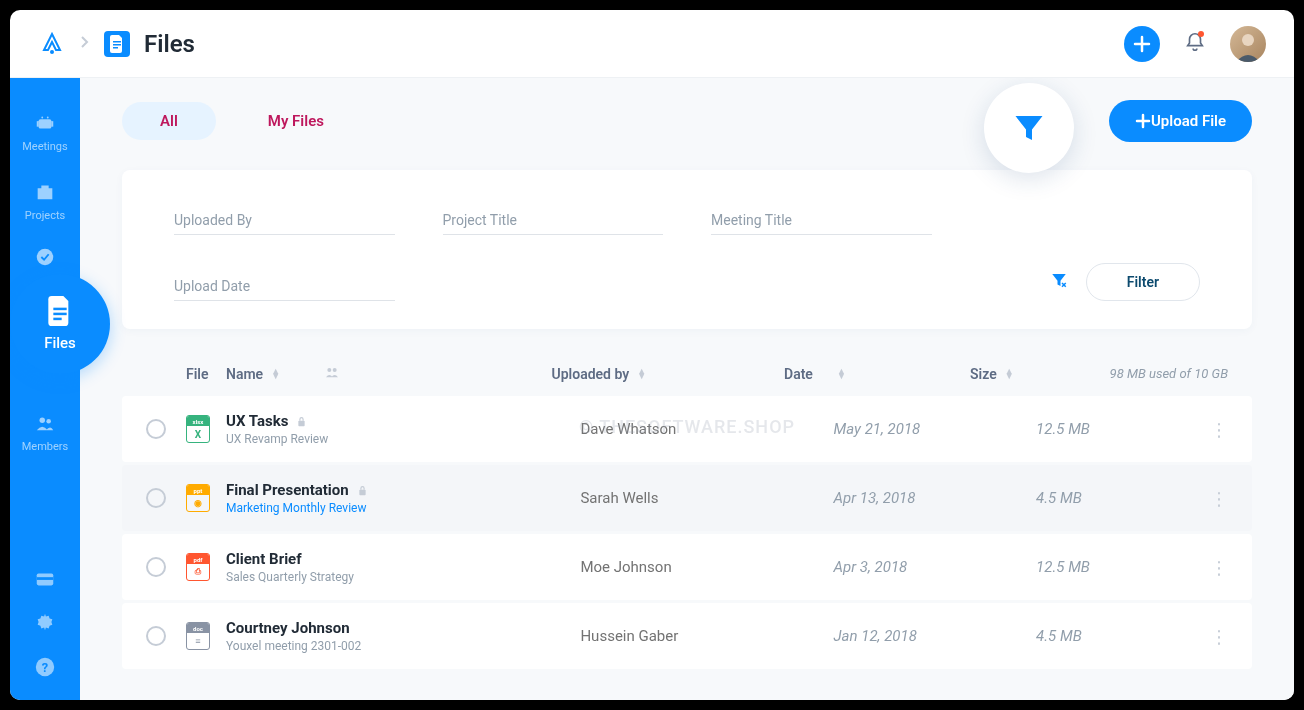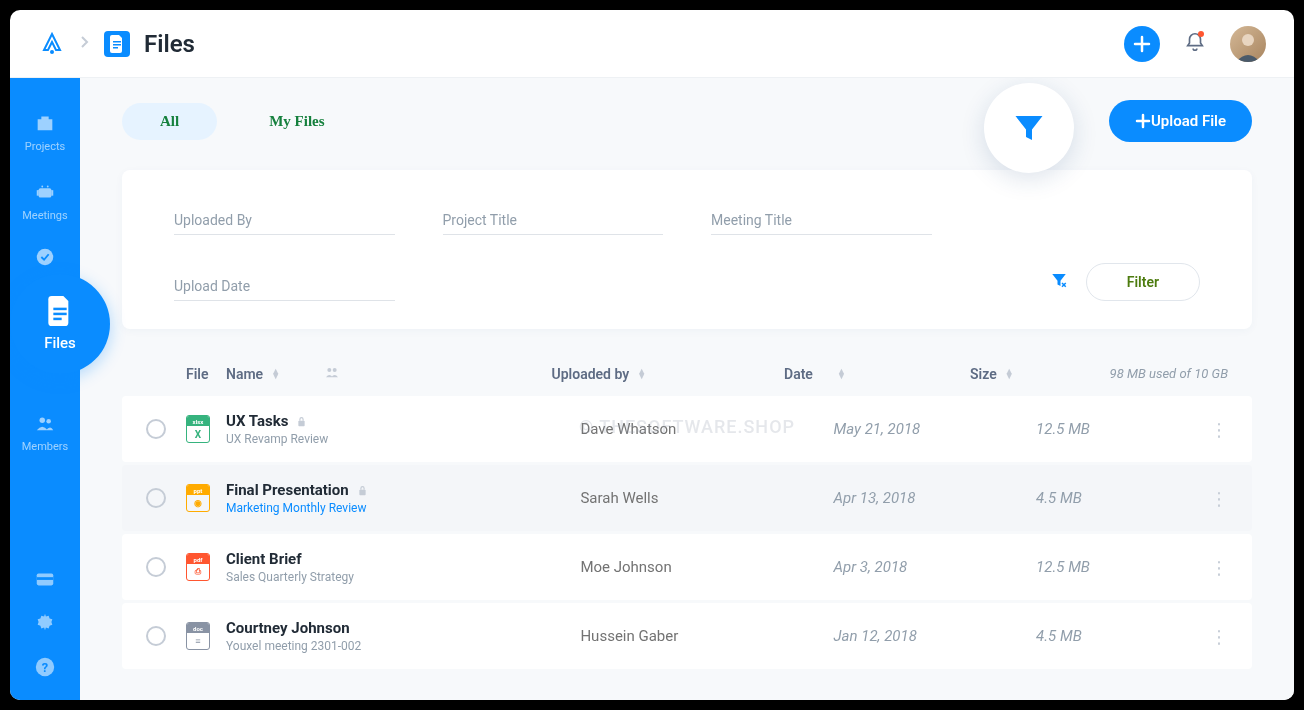--- a/index.html
+++ b/index.html
@@ -34,40 +34,40 @@
 .side-spacer { flex: 1; }
 .side-bottom { display: flex; flex-direction: column; align-items: center; gap: 22px; padding-bottom: 22px; color: rgba(255,255,255,0.55); }
 .side-bottom svg { width: 22px; height: 22px; fill: currentColor; cursor: pointer; }
 
 
 .main { flex: 1; background: #f7f9fb; padding: 22px 42px; overflow: auto; position: relative; }
 
 
 .tab-row { display: flex; align-items: center; gap: 16px; }
 .tabs { display: flex; align-items: center; gap: 14px; }
-.tab { padding: 10px 38px; border-radius: 22px; font-size: 15px; font-weight: 600; color: #15803d; cursor: pointer; font-family: Liberation Serif, serif; }
+.tab { padding: 10px 38px; border-radius: 22px; font-size: 15px; font-weight: 600; color: #be185d; cursor: pointer; }
 .tab.active { background: #e6f3ff; }
 .tab.inactive { background: transparent; }
 .tab-spacer { flex: 1; }
 .funnel-btn { width: 90px; height: 90px; border-radius: 50%; background: #fff; box-shadow: 0 6px 24px rgba(30,66,120,0.15); display: flex; align-items: center; justify-content: center; cursor: pointer; position: absolute; right: 220px; top: 5px; z-index: 10; }
 .funnel-btn svg { width: 36px; height: 36px; fill: #0a8cff; }
 .upload-btn { background: #0a8cff; color: #fff; border-radius: 22px; padding: 12px 26px; font-size: 15px; font-weight: 600; display: flex; align-items: center; cursor: pointer; }
 .upload-btn svg { width: 16px; height: 16px; fill: #fff; }
 
 
 .filter-panel { background: #fff; border-radius: 8px; margin-top: 28px; padding: 36px 52px 28px; box-shadow: 0 2px 8px rgba(30,66,120,0.04); }
 .filter-grid { display: grid; grid-template-columns: repeat(4, 1fr); gap: 48px 48px; }
 .filter-field { border: none; border-bottom: 1px solid #dfe3e8; padding: 6px 0; font-size: 14px; color: #212b36; outline: none; background: transparent; width: 100%; }
 .filter-field::placeholder { color: #919eab; }
 .filter-row2 { display: flex; align-items: flex-end; margin-top: 28px; gap: 48px; }
 .filter-row2 .filter-field-wrap { width: calc(25% - 36px); }
 .filter-actions { margin-left: auto; display: flex; align-items: center; gap: 18px; }
 .clear-filter { cursor: pointer; }
 .clear-filter svg { width: 18px; height: 18px; fill: #0a8cff; }
-.filter-btn { border: 1px solid #e1e6ec; background: #fff; color: #4d7c0f; border-radius: 22px; padding: 10px 40px; font-size: 14px; font-weight: 600; cursor: pointer; }
+.filter-btn { border: 1px solid #e1e6ec; background: #fff; color: #0c4a6e; border-radius: 22px; padding: 10px 40px; font-size: 14px; font-weight: 600; cursor: pointer; }
 
 
 .table { margin-top: 22px; }
 .thead { display: flex; align-items: center; padding: 14px 24px; font-size: 14px; color: #5e6c84; font-weight: 600; }
 .col-check { width: 40px; }
 .col-file { width: 40px; }
 .col-name { flex: 1.4; display: flex; align-items: center; gap: 8px; }
 .col-uploader { flex: 1; display: flex; align-items: center; gap: 8px; }
 .col-date { flex: 0.8; display: flex; align-items: center; gap: 24px; }
 .col-size { flex: 0.6; display: flex; align-items: center; gap: 8px; }
@@ -151,33 +151,33 @@
             </svg>
       </div>
     </div>
   </div>
 
   <div class="body">
 
     <div class="sidebar">
       <div class="side-item">
         <svg viewBox="0 0 24 24">
-              <path d="M4 8 h16 v12 h-16 z M8 8 v-3 h8 v3"></path>
-            </svg>
-        <span>Projects</span>
-      </div>
-      <div class="side-item">
-        <svg viewBox="0 0 24 24">
               <rect x="5" y="8" width="14" height="10" rx="2"></rect>
               <rect x="3" y="10" width="2" height="6"></rect>
               <rect x="19" y="10" width="2" height="6"></rect>
               <circle cx="9" cy="6" r="1"></circle>
               <circle cx="15" cy="6" r="1"></circle>
             </svg>
         <span>Meetings</span>
+      </div>
+      <div class="side-item">
+        <svg viewBox="0 0 24 24">
+              <path d="M4 8 h16 v12 h-16 z M8 8 v-3 h8 v3"></path>
+            </svg>
+        <span>Projects</span>
       </div>
       <div class="side-item" style="padding:10px 0;">
         <svg viewBox="0 0 24 24">
               <circle cx="12" cy="12" r="9"></circle>
               <path d="M8 12 l3 3 l5 -6" stroke="#0a8cff" stroke-width="2" fill="none"></path>
             </svg>
       </div>
 
       <div class="side-bubble">
         <svg viewBox="0 0 14 18">

